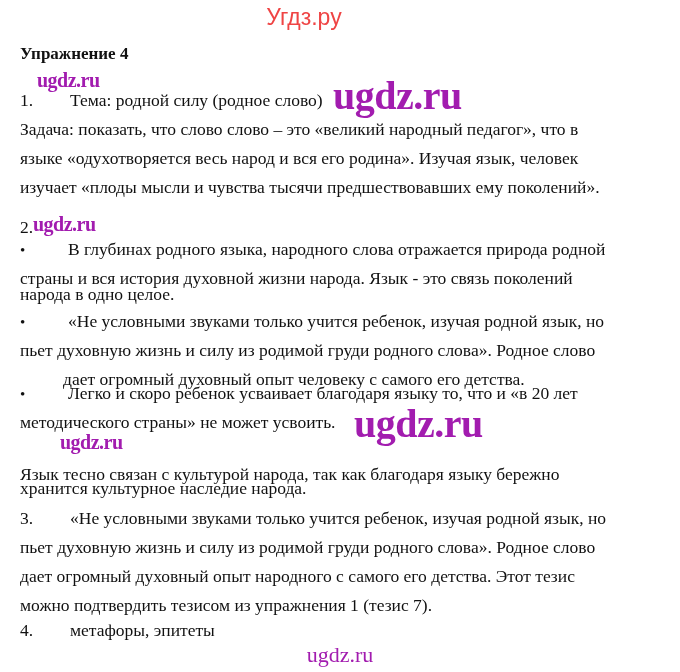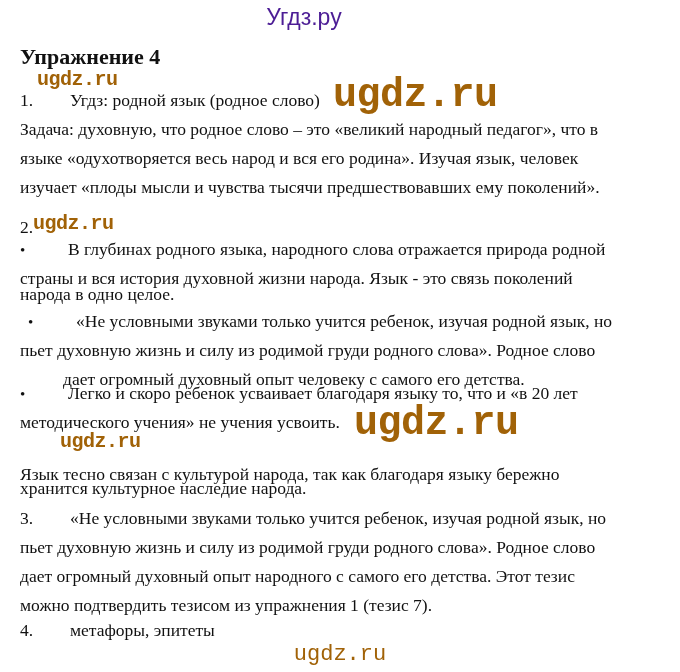--- a/index.html
+++ b/index.html
@@ -3,78 +3,78 @@
   <meta charset="utf-8">
   <style>
     html, body { margin: 0; padding: 0; background: #ffffff; }
     body {
       width: 680px; height: 672px; position: relative; overflow: hidden;
       font-family: "Liberation Serif", serif; color: #111111;
     }
     .site-title {
       position: absolute; left: 0; top: 4px; width: 608px; text-align: center;
       font-family: "Liberation Sans", sans-serif; font-size: 23px; font-weight: normal;
-      color: #4c1d95;
+      color: #ef4444;
     }
     .heading {
       position: absolute; left: 20px; top: 44px;
-      font-family: "Liberation Serif", serif; font-weight: bold; font-size: 22px;
+      font-family: "Liberation Serif", serif; font-weight: bold; font-size: 17px;
     }
     .wm {
-      position: absolute; font-family: Liberation Mono, monospace; font-weight: bold;
-      color: #a16207; letter-spacing: -0.5px; line-height: 1;
+      position: absolute; font-family: Liberation Serif, serif; font-weight: bold;
+      color: #a21caf; letter-spacing: -0.5px; line-height: 1;
     }
     .wm-small { font-size: 20px; }
     .wm-big { font-size: 40px; }
     .wm-foot { font-size: 22px; font-weight: normal; letter-spacing: 0; }
     .line {
       position: absolute; left: 20px; font-size: 17.5px; white-space: nowrap; line-height: 1;
     }
     .num { display: inline-block; width: 50px; }
     .bullet { display: inline-block; width: 48px; font-size: 15px; }
   </style>
 </head>
 <body>
 
 <div class="site-title">Угдз.ру</div>
 <div class="heading">Упражнение 4</div>
 
 <div class="wm wm-small" style="left:37px; top:70px;">ugdz.ru</div>
 
 <div class="line" style="top:92px;">
-  <span class="num">1.</span><span>Угдз: родной язык (родное слово)</span>
+  <span class="num">1.</span><span>Тема: родной силу (родное слово)</span>
 </div>
 <div class="wm wm-big" style="left:333px; top:76px;">ugdz.ru</div>
-<div class="line" style="top:121px;">Задача: духовную, что родное слово – это «великий народный педагог», что в</div>
+<div class="line" style="top:121px;">Задача: показать, что слово слово – это «великий народный педагог», что в</div>
 <div class="line" style="top:150px;">языке «одухотворяется весь народ и вся его родина». Изучая язык, человек</div>
 <div class="line" style="top:179px;">изучает «плоды мысли и чувства тысячи предшествовавших ему поколений».</div>
 
 <div class="line" style="top:219px;">
   <span>2.</span>
 </div>
 <div class="wm wm-small" style="left:33px; top:214px;">ugdz.ru</div>
 
 <div class="line" style="top:241px;">
   <span class="bullet">•</span><span>В глубинах родного языка, народного слова отражается природа родной</span>
 </div>
 <div class="line" style="top:270px;">страны и вся история духовной жизни народа. Язык  - это связь поколений</div>
 <div class="line" style="top:286px;">народа в одно целое.</div>
 
 <div class="line" style="top:309px; top:310px;"></div>
 
-<div class="line" style="top:313px;margin-left:8px;">
+<div class="line" style="top:313px;">
   <span class="bullet">•</span><span>«Не условными звуками только учится ребенок, изучая родной язык, но</span>
 </div>
 <div class="line" style="top:342px;">пьет духовную жизнь и силу из родимой груди родного слова». Родное слово</div>
 <div class="line" style="top:371px;margin-left:43px;">дает огромный духовный опыт человеку с самого его детства.</div>
 
 <div class="line" style="top:385px;">
   <span class="bullet">•</span><span>Легко и скоро ребенок усваивает благодаря языку то, что и «в 20 лет</span>
 </div>
-<div class="line" style="top:414px;">методического учения» не учения усвоить.</div>
+<div class="line" style="top:414px;">методического страны» не может усвоить.</div>
 <div class="wm wm-big" style="left:354px; top:404px;">ugdz.ru</div>
 <div class="wm wm-small" style="left:60px; top:432px;">ugdz.ru</div>
 
 <div class="line" style="top:466px;">Язык тесно связан с культурой народа, так как благодаря языку бережно</div>
 <div class="line" style="top:480px;">хранится культурное наследие народа.</div>
 
 <div class="line" style="top:510px;">
   <span class="num">3.</span><span>«Не условными звуками только учится ребенок, изучая родной язык, но</span>
 </div>
 <div class="line" style="top:539px;">пьет духовную жизнь и силу из родимой груди родного слова». Родное слово</div>

